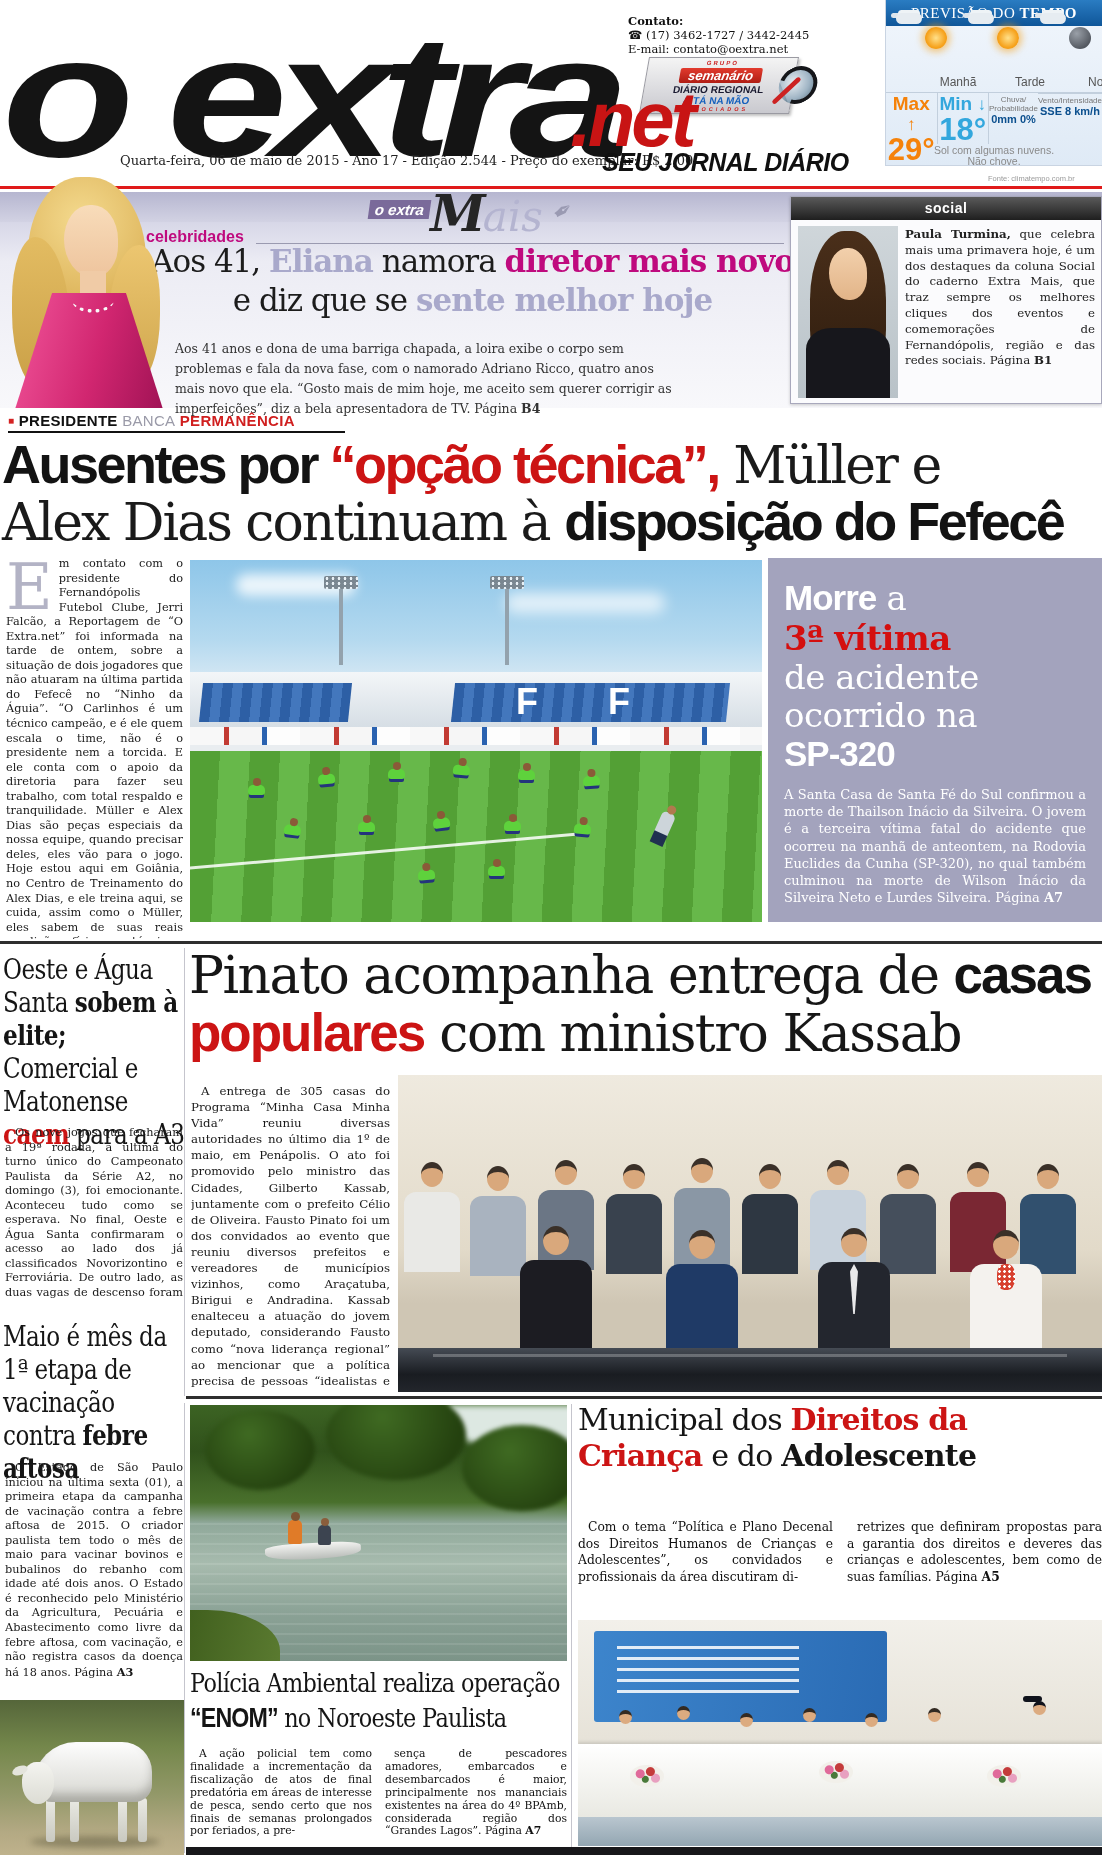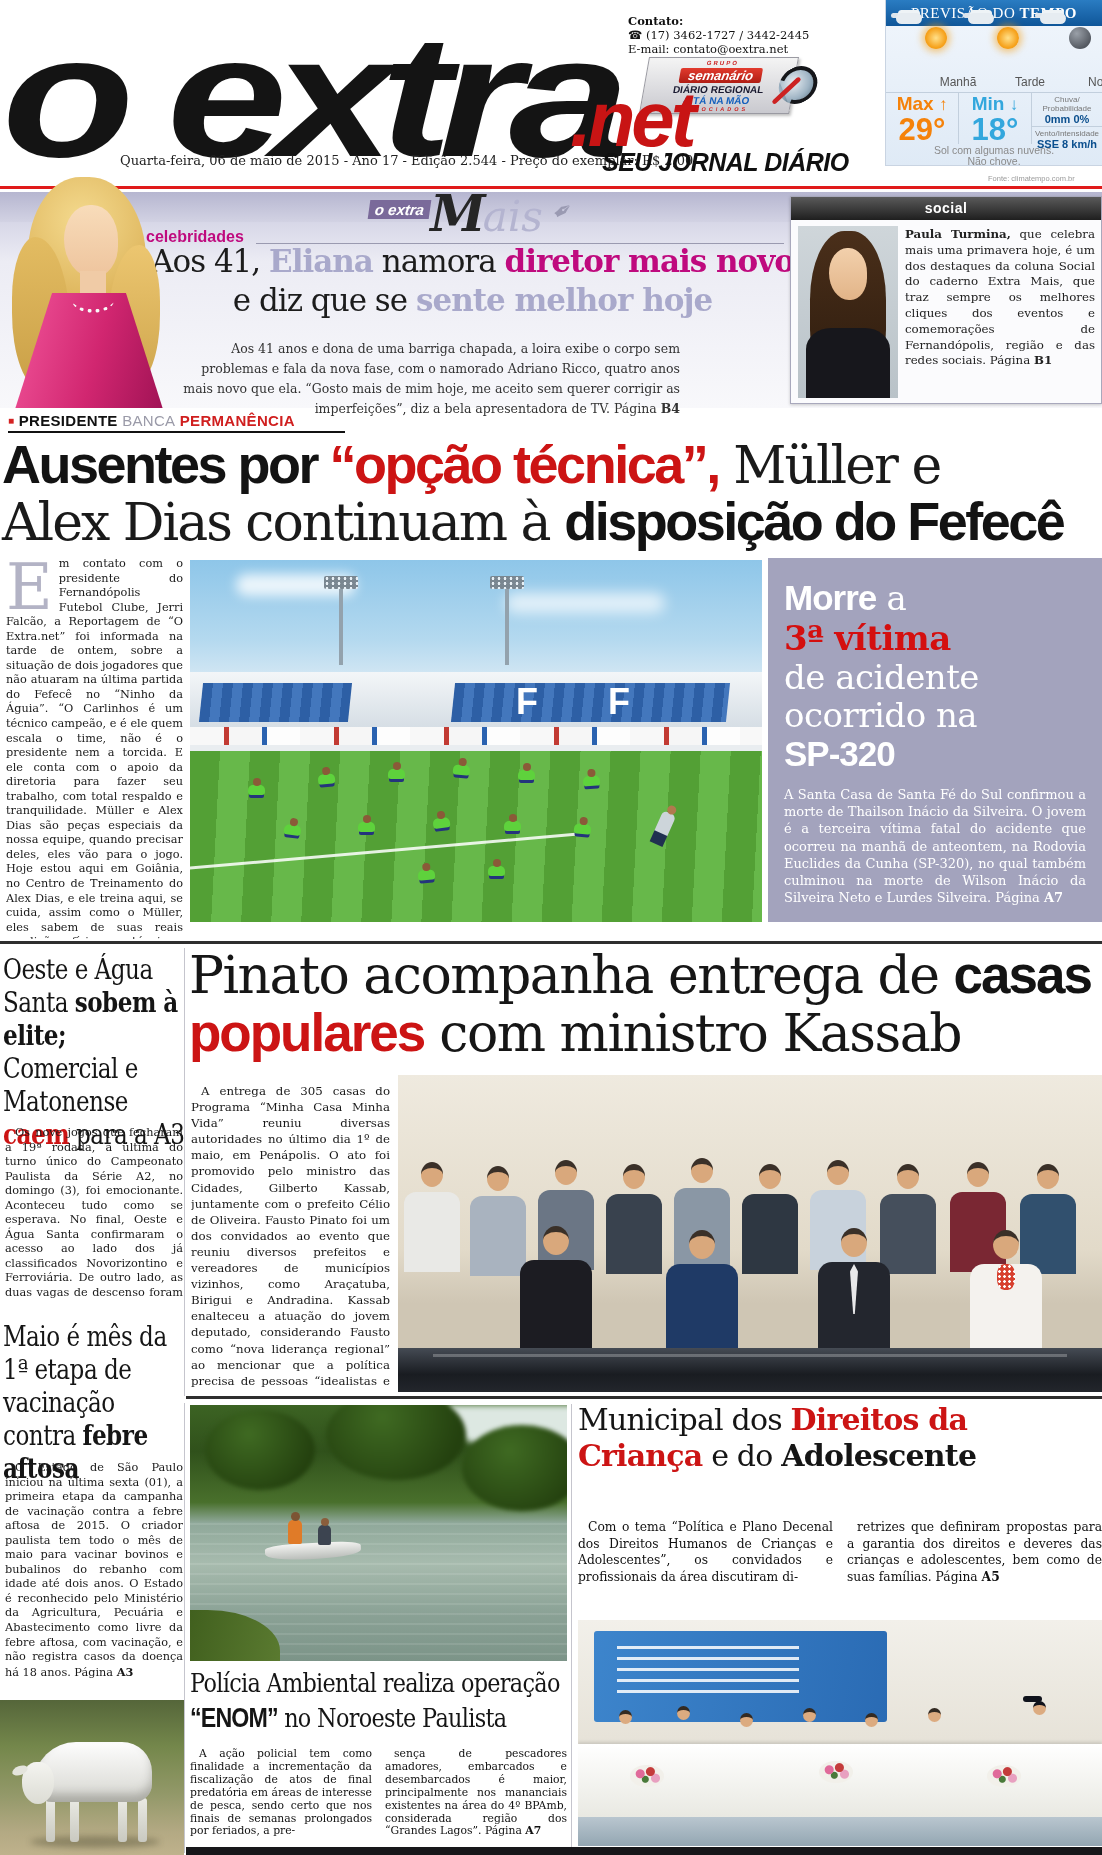--- a/index.html
+++ b/index.html
@@ -48,21 +48,21 @@
   .ic .m{position:absolute;left:3px;top:1px;width:22px;height:22px;border-radius:50%;
          background:radial-gradient(circle at 35% 30%,#9aa0a8,#565b63 70%,#3f444b);}
   .ic .c{position:absolute;right:0;bottom:2px;width:26px;height:11px;border-radius:8px;background:#e6ecf1;
          box-shadow:0 -5px 0 -2px #eef3f6,-8px -3px 0 -3px #dde5ec;}
   .w-temps{position:absolute;top:92px;left:0;width:100%;height:52px;display:flex;border-top:1px solid #c2cfdd;}
   .w-max,.w-min{width:73px;border-right:1px solid #c2cfdd;text-align:center;padding-top:1px;}
   .w-max{color:#f5820a;} .w-min{color:#33a7dd;}
   .t-lab{font:bold 19px "Liberation Sans",sans-serif;display:block;line-height:20px;}
   .t-lab .ar{font-size:17px;}
   .t-val{font:bold 31px/30px "Liberation Sans",sans-serif;display:block;}
-  .w-right{flex:1;display:flex;flex-direction:column;}
+  .w-right{flex:1;display:flex;flex-direction:row;}
   .w-cell{flex:1;text-align:center;padding-top:2px;}
   .w-cell + .w-cell{border-top:1px solid #c2cfdd;}
   .wr-lab{font:8px/9px "Liberation Sans",sans-serif;color:#777;display:block;}
   .wr-val{font:bold 11px/13px "Liberation Sans",sans-serif;color:#0b4f8e;display:block;}
   .w-sum{position:absolute;top:145px;width:100%;text-align:center;font:10.5px/11px "Liberation Sans",sans-serif;color:#8a8a8a;}
   .w-src{position:absolute;left:988px;top:174px;font:7.5px "Liberation Sans",sans-serif;color:#9a9a9a;}
 
   .red-rule{position:absolute;left:0;top:186px;width:1102px;height:3px;background:#e01a1a;}
 
   
@@ -74,21 +74,21 @@
            padding:1px 6px;transform:skewX(-8deg);vertical-align:16px;}
   .mlg-m{font:italic bold 50px "DejaVu Serif",serif;color:#262626;}
   .mlg-ais{font:italic 42px "DejaVu Serif",serif;color:#b4b4d0;margin-left:-3px;}
   .feather-icon{display:inline-block;color:#9a9ab2;font-size:24px;transform:rotate(-35deg);margin-left:10px;vertical-align:12px;}
   .celebs-label{position:absolute;left:146px;top:36px;font:bold 16px "Liberation Sans",sans-serif;color:#bf0a7e;}
   .celebs-rule{position:absolute;left:256px;top:51px;width:528px;height:1px;background:#9a9ab0;}
   .celeb-head{position:absolute;left:150px;top:50px;width:645px;margin:0;text-align:center;
               font:normal 31px/39px "DejaVu Serif",serif;letter-spacing:-1px;color:#1c1c1c;}
   .celeb-head .lav{color:#a9a9cb;font-weight:bold;}
   .celeb-head .mag{color:#bf0a7e;font-weight:bold;}
-  .celeb-body{position:absolute;left:175px;top:147px;width:505px;margin:0;text-align:right;
+  .celeb-body{position:absolute;left:175px;top:147px;width:505px;margin:0;text-align:left;
               font:12.5px/20px "DejaVu Serif",serif;color:#333;}
   .pgref{font-weight:bold;}
 
   .eliana{position:absolute;left:0;top:-17px;width:178px;height:233px;overflow:hidden;z-index:3;}
   .eliana i{position:absolute;display:block;}
   .el-hair{left:28px;top:2px;width:118px;height:172px;background:radial-gradient(circle at 45% 25%,#f4da8e,#dcb258 60%,#c49a40);border-radius:48% 52% 40% 60%;}
   .el-hair2{left:12px;top:62px;width:58px;height:152px;background:linear-gradient(#e3bc62,#caa047);border-radius:40% 60% 30% 50%;}
   .el-hair3{right:18px;top:70px;width:52px;height:140px;background:linear-gradient(#ecc670,#cfa64d);border-radius:60% 40% 50% 30%;}
   .el-face{left:64px;top:30px;width:54px;height:72px;background:linear-gradient(#f8dcba,#eec49d);border-radius:50% 50% 45% 55%;}
   .el-neck{left:80px;top:96px;width:26px;height:28px;background:#f0cba6;}

